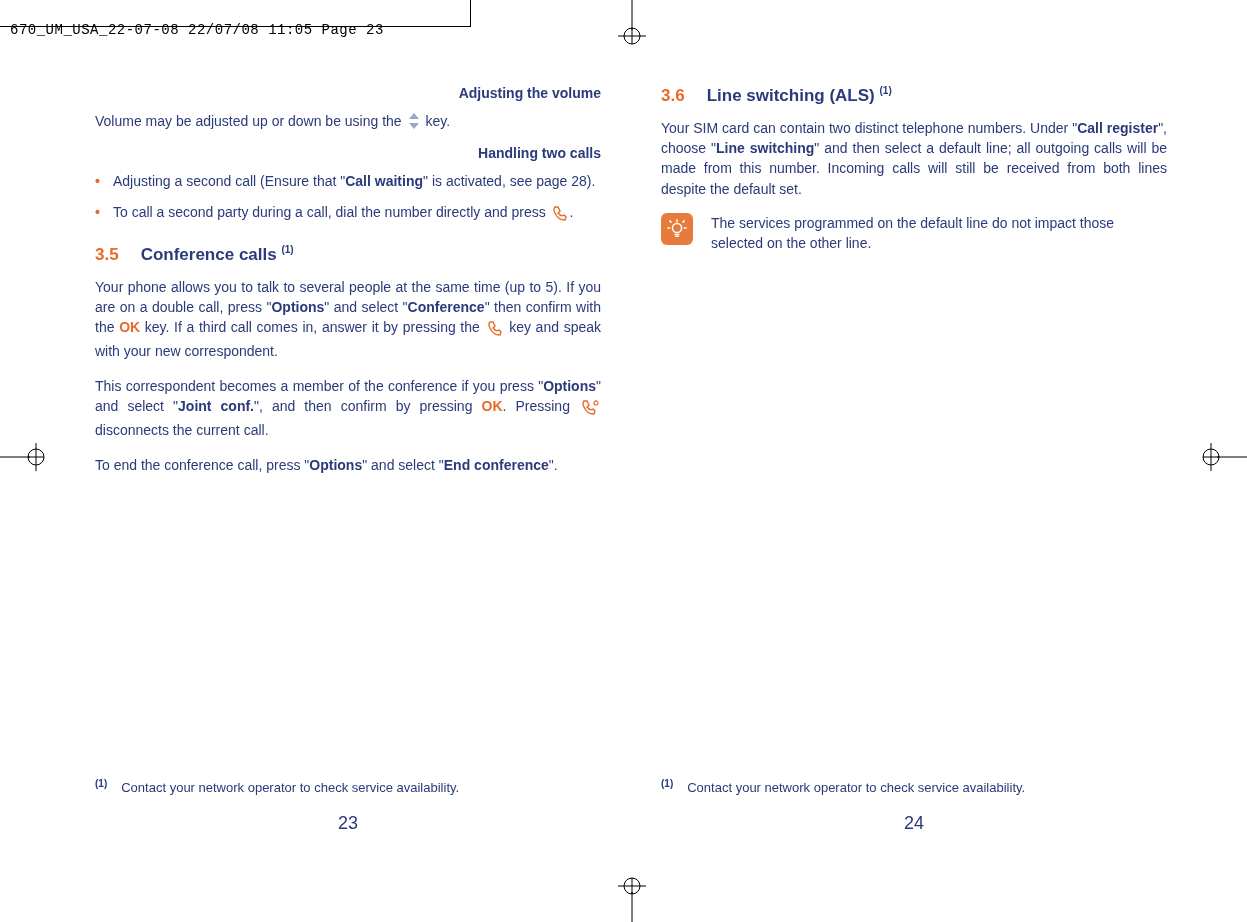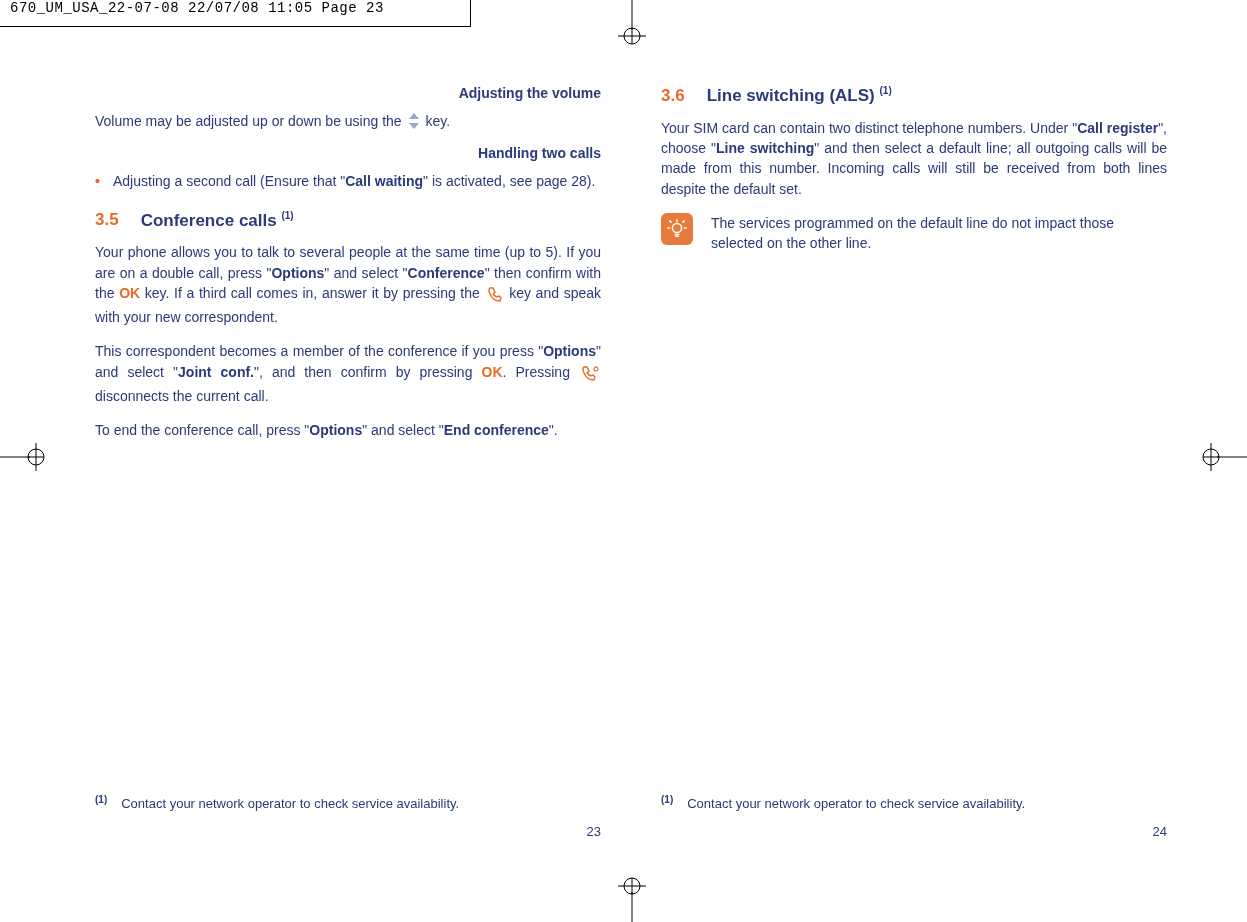--- a/index.html
+++ b/index.html
@@ -9,21 +9,21 @@
     font-size: 14px;
     color: #2a3a7a;
     background: #fff;
     width: 1247px;
     height: 922px;
     position: relative;
     overflow: hidden;
   }
   .slug {
     position: absolute;
-    top: 0;
+    top: 22px;
     left: 10px;
     font-family: "Courier New", monospace;
     font-size: 14px;
     color: #000;
     letter-spacing: 0.5px;
   }
   .slug-line {
     position: absolute;
     top: 0;
     left: 0;
@@ -162,22 +162,22 @@
   .tip-text {
     flex: 1;
     line-height: 1.45;
   }
   .footnote {
     font-size: 13px;
     margin-bottom: 8px;
   }
   .footnote .sup { margin-right: 14px; }
   .page-num {
-    text-align: right;
-    font-size: 13px;
+    text-align: center;
+    font-size: 18px;
     color: #2a3a7a;
   }
   .footer-block {
     margin-top: auto;
   }
 </style>
 </head>
 <body>
 
 <div class="slug-line"></div>
@@ -232,20 +232,28 @@
             </svg>
         </span>
         <span> key.</span>
       </p>
 
       <p class="h-bold">Handling two calls</p>
 
       <ul class="list">
         <li>
           <span>Adjusting a second call (Ensure that "</span><b>Call waiting</b><span>" is activated, see page 28).</span>
+        </li>
+        <li>
+          <span>To call a second party during a call, dial the number directly and press </span>
+          <span class="call-key">
+            <svg width="16" height="16" viewBox="0 0 16 16">
+                <path d="M3 2 L6 2 L8 6 L6 8 Q9 12 12 10 L14 12 L13 15 Q6 15 3 8 Q1 4 3 2 Z" fill="none" stroke="#e86a27" stroke-width="1.4"></path>
+              </svg>
+          </span><span>.</span>
         </li>
       </ul>
 
       <p class="sec-heading">
         <span class="sec-num">3.5</span><span class="sec-title">Conference calls </span><span class="sup sec-title">(1)</span>
       </p>
 
       <p class="para">
         <span>Your phone allows you to talk to several people at the same time (up to 5). If you are on a double call, press "</span><b>Options</b><span>" and select "</span><b>Conference</b><span>" then confirm with the </span><span class="ok-key">OK</span><span> key. If a third call comes in, answer it by pressing the </span>
         <span class="call-key">

